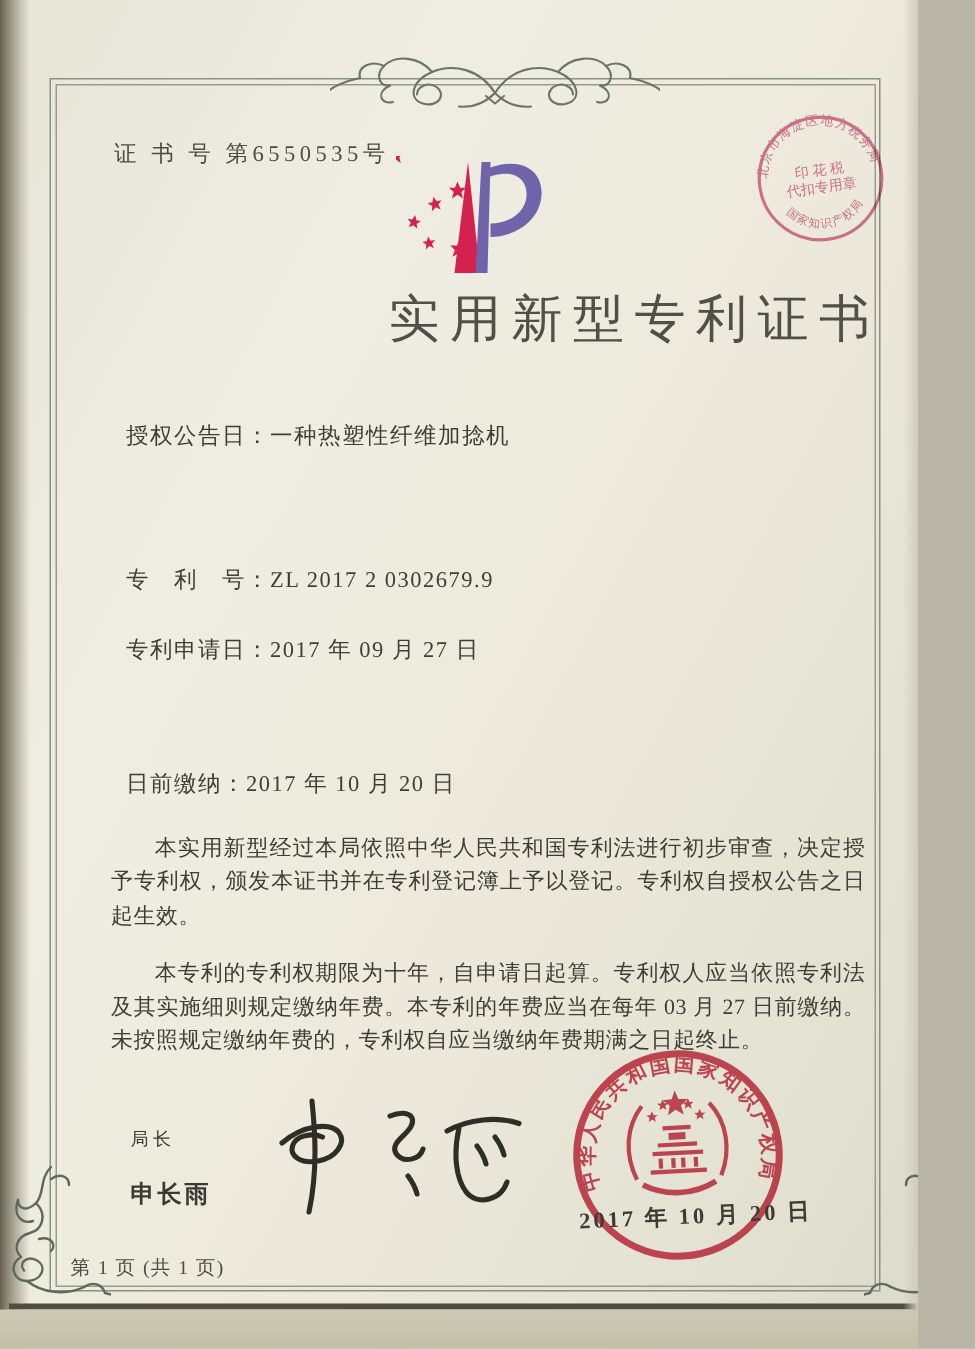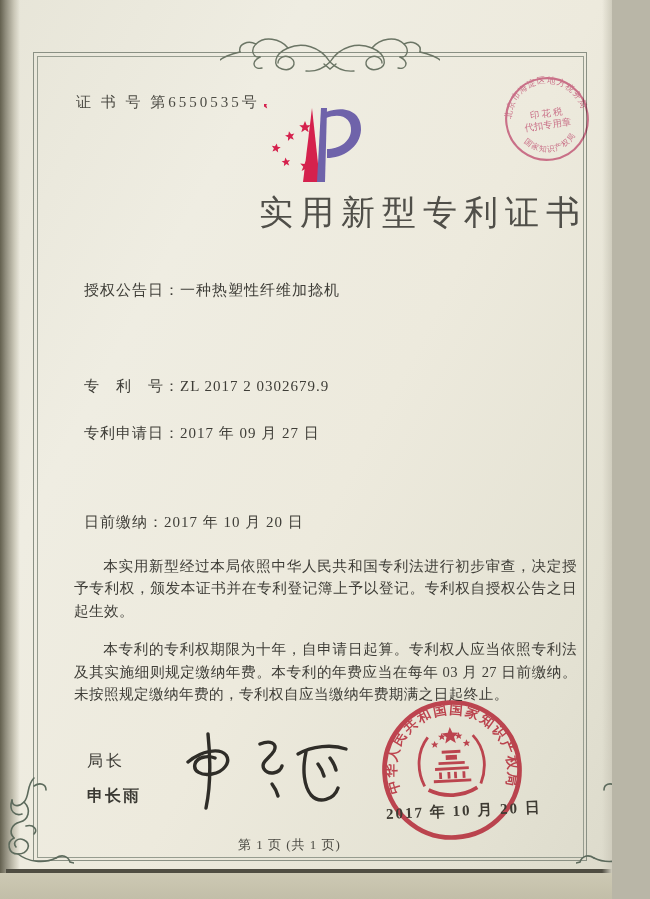--- a/index.html
+++ b/index.html
@@ -28,26 +28,26 @@
   .title{position:absolute;left:33px;right:25px;top:190px;text-align:right;
     font-size:34px;letter-spacing:7px;color:#504f49;font-weight:500;}
 
   .field{position:absolute;left:84px;font-size:15px;color:#3e3d37;letter-spacing:1px;white-space:nowrap;}
   .f0{top:281px}.f1{top:330px}.f2{top:377px}.f3{top:424px}.f4{top:469px}.f5{top:513px}
 
   .paras{position:absolute;left:58px;top:539px;width:535px;}
   .paras p{margin:16px;font-size:14.6px;line-height:22.4px;color:#3e3d37;
     text-indent:2em;text-align:justify;letter-spacing:.4px;}
 
-  .director-title{position:absolute;left:87px;top:751px;font-size:16px;letter-spacing:3px;color:#3a3933;}
+  .director-title{position:absolute;left:87px;top:751px;font-size:12px;letter-spacing:3px;color:#3a3933;}
   .director-name{position:absolute;left:87px;top:786px;font-size:16px;letter-spacing:2px;color:#3a3933;font-weight:bold;}
   .signature{position:absolute;left:168px;top:728px;width:190px;height:92px;}
   .sr{display:none;}
 
-  .page-footer{position:absolute;left:33px;right:80px;top:836px;text-align:center;
+  .page-footer{position:absolute;left:33px;right:80px;top:836px;
     font-size:13px;color:#4b4a43;letter-spacing:1px;margin-left:14px;}
 
   
   .tax-stamp{position:absolute;left:498px;top:70px;width:98px;height:98px;
     transform:rotate(-8deg);mix-blend-mode:multiply;opacity:.88;}
   .cnipa-seal{position:absolute;left:377px;top:695px;width:150px;height:150px;
     transform:rotate(-3deg);mix-blend-mode:multiply;opacity:.92;}
   .seal-date{position:absolute;left:386px;top:801px;width:180px;font-size:15px;
     color:#3e3b33;letter-spacing:2px;transform:rotate(-2.5deg);font-weight:600;}
   svg text{font-family:"Liberation Serif","DejaVu Serif",serif;}

